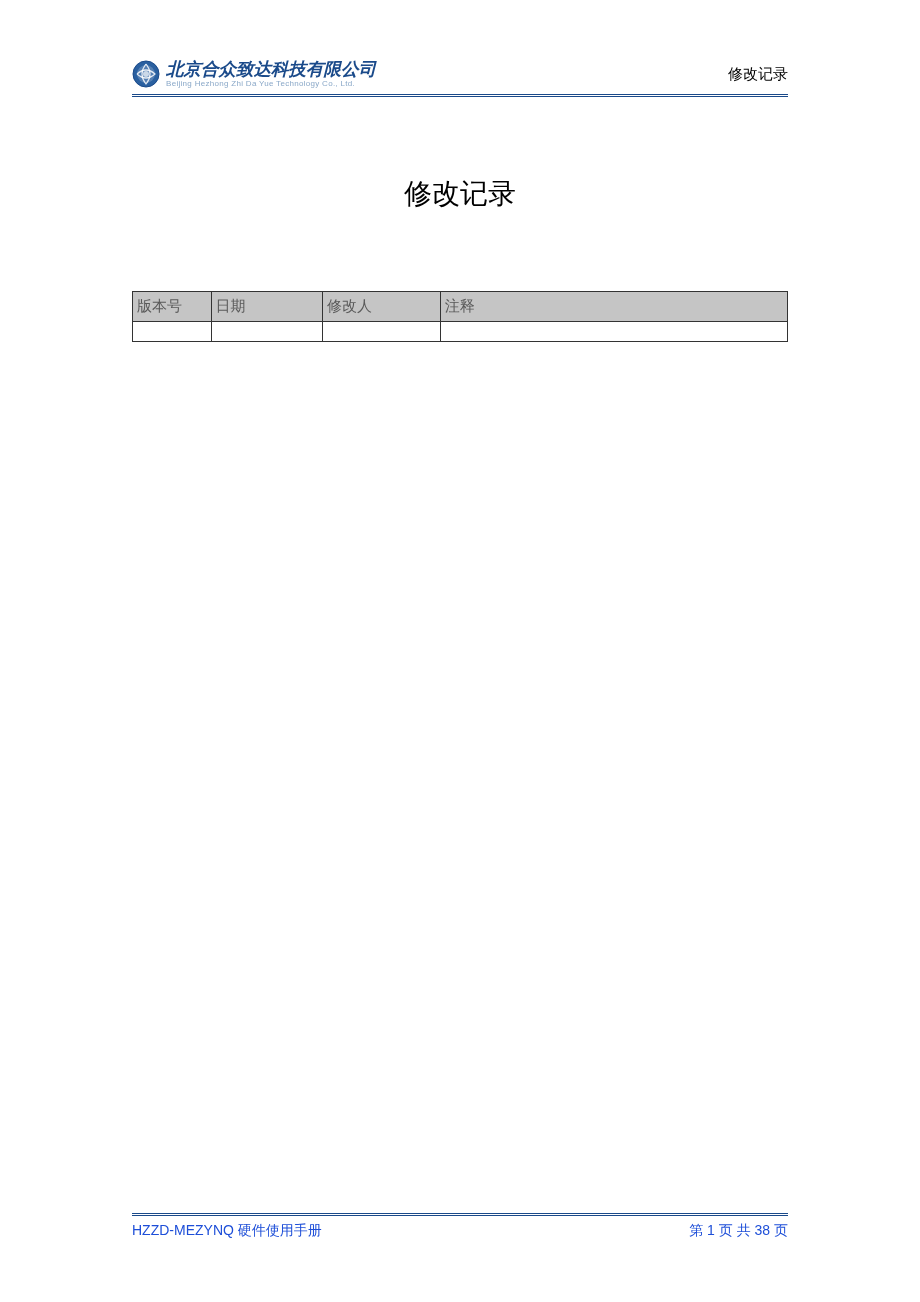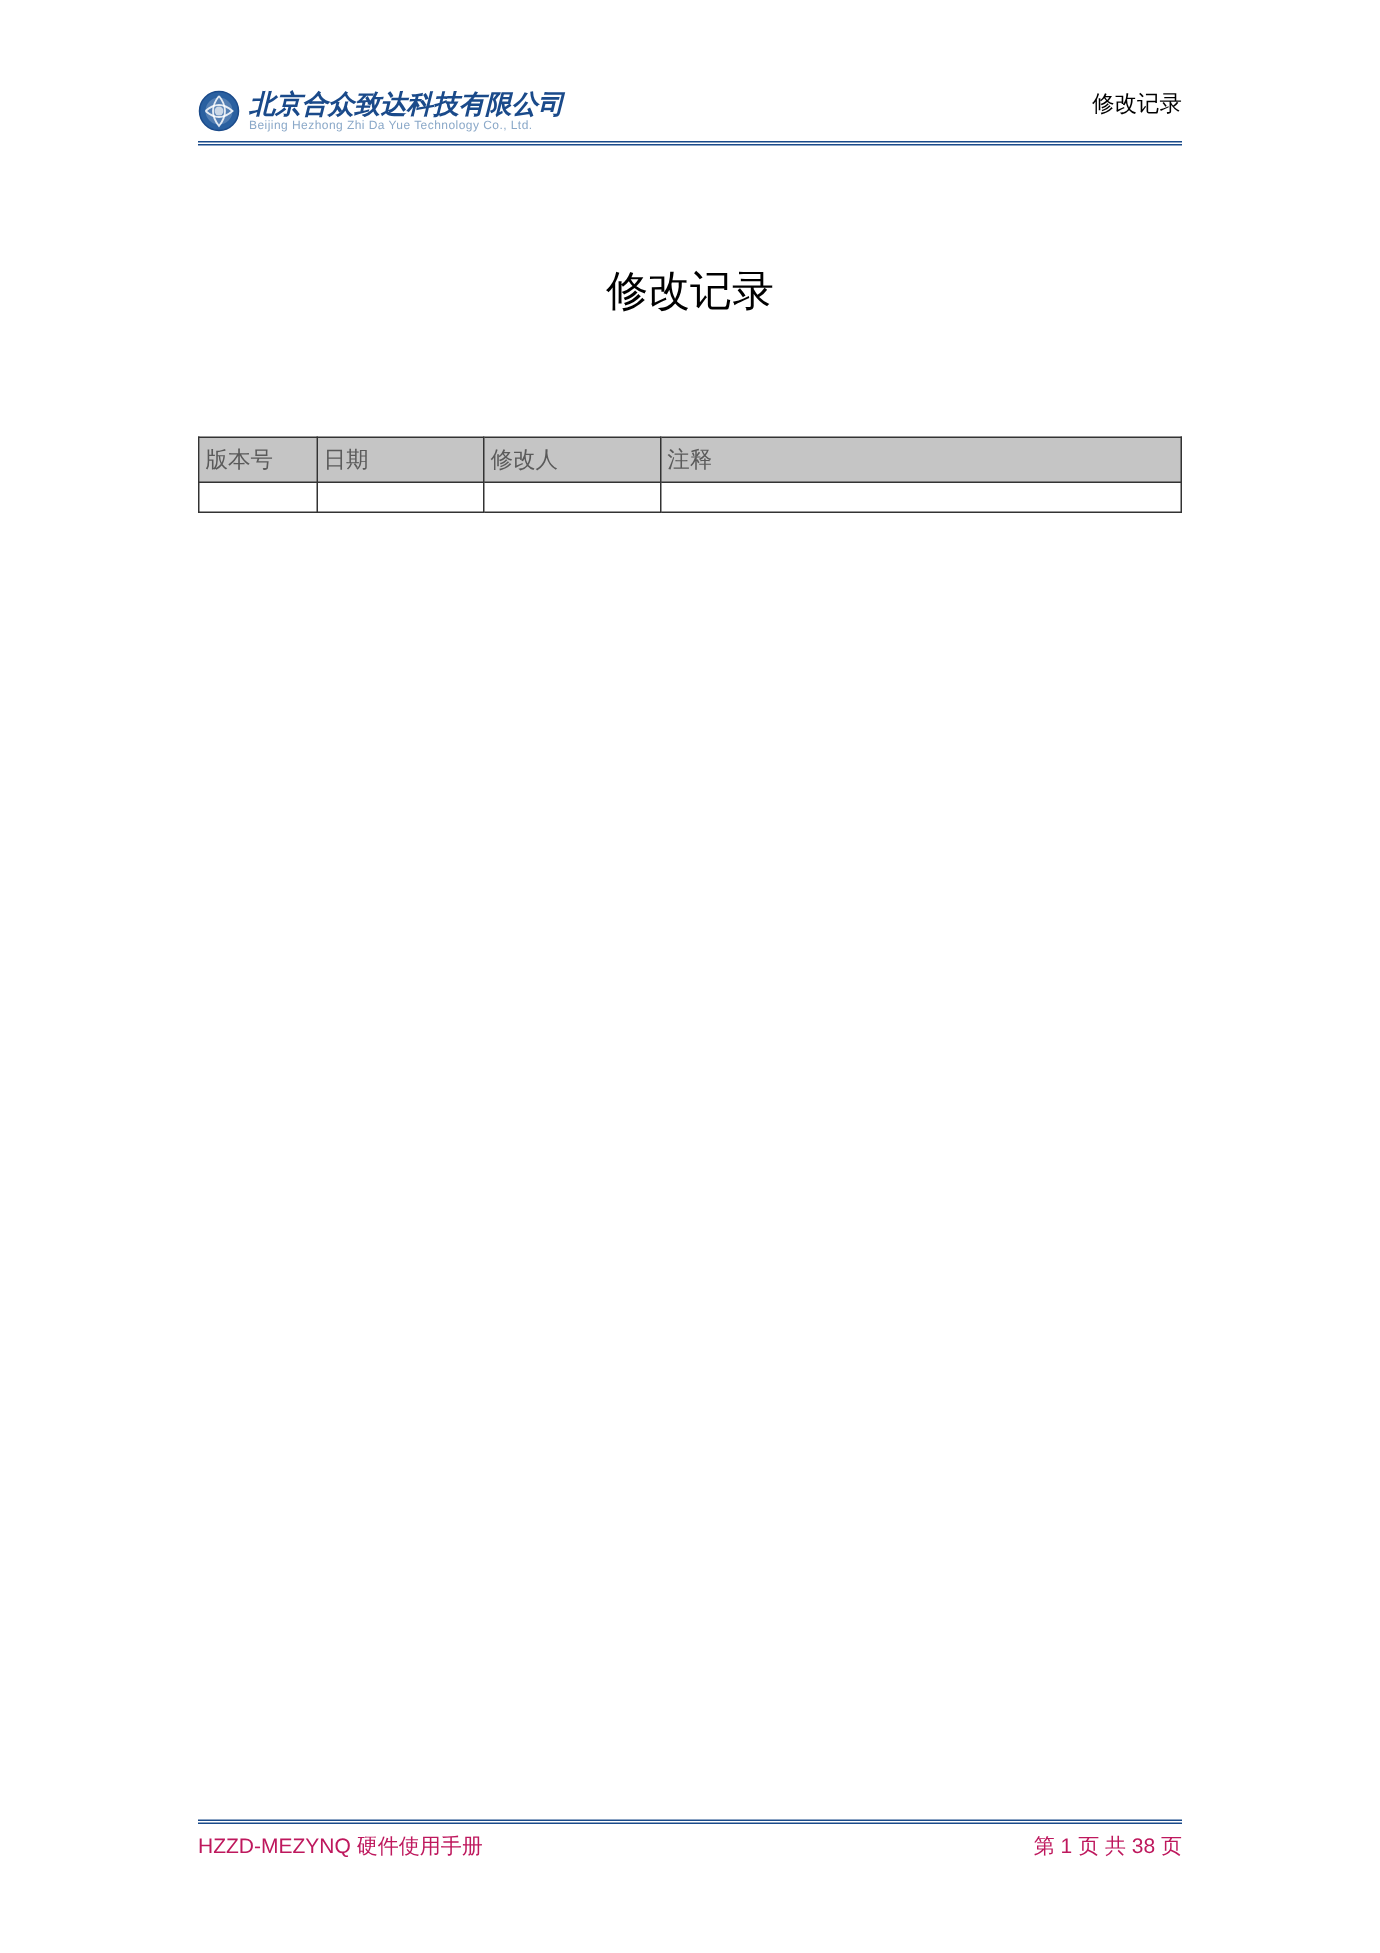--- a/index.html
+++ b/index.html
@@ -14,21 +14,21 @@
   .page {
     position: absolute;
     left: 132px;
     top: 60px;
     width: 656px;
     height: 1180px;
   }
   .header {
     display: flex;
     justify-content: space-between;
-    align-items: flex-start;
+    align-items: center;
     padding-bottom: 6px;
     border-bottom: 3px double #1a4a8a;
   }
   .logo {
     display: flex;
     align-items: center;
     gap: 6px;
   }
   .logo-text {
     display: flex;
@@ -85,21 +85,21 @@
   .footer {
     position: absolute;
     left: 0;
     bottom: 0;
     width: 100%;
     display: flex;
     justify-content: space-between;
     font-size: 14px;
     padding-top: 6px;
     border-top: 3px double #1a4a8a;
-    color: #be185d;
+    color: #1d4ed8;
     margin-top: 40px;
   }
 </style>
 </head>
 <body>
 
 <div class="page">
 
   <div class="header">
     <div class="logo">

